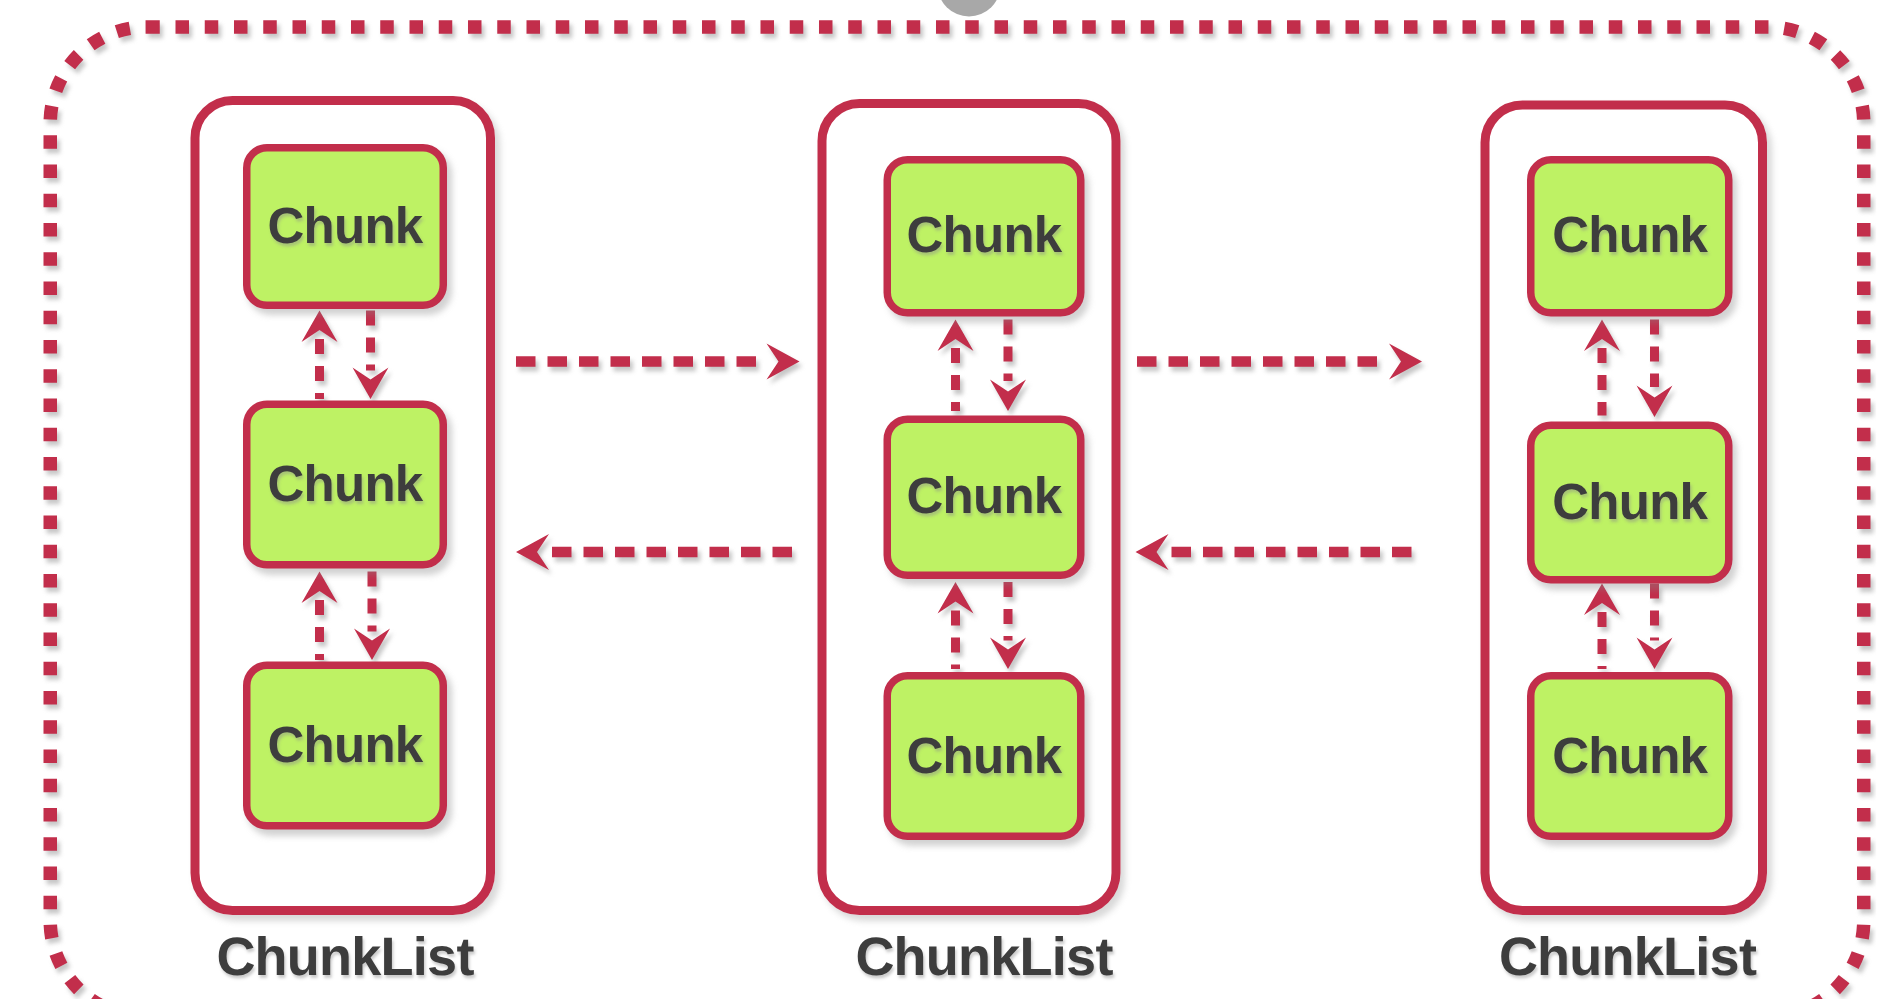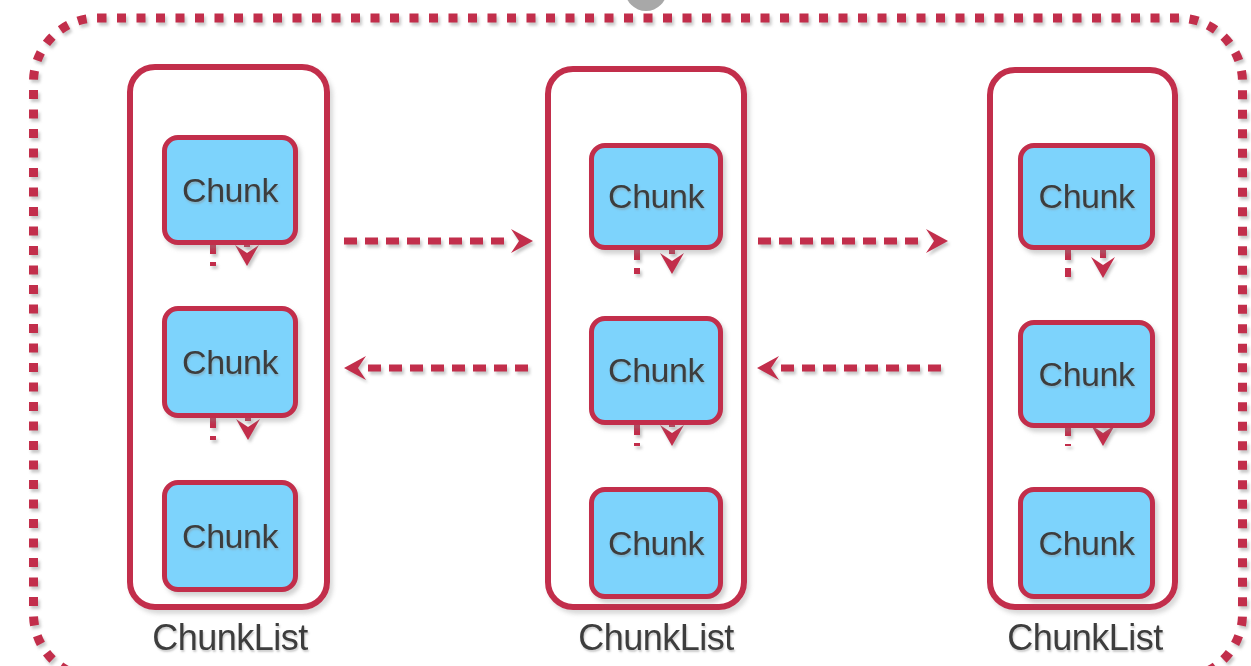--- a/index.html
+++ b/index.html
@@ -54,40 +54,39 @@
     border: 6px solid var(--red, #c22e4b);
     border-radius: 28px;
     background: transparent;
     box-shadow: 3px 4px 4px rgba(136,136,136,0.32);
     box-sizing: border-box;
   }
   .chunk {
     position: absolute;
     border: 5px solid var(--red, #c22e4b);
     border-radius: 16px;
-    background: #7dd3fc;
+    background: #bef264;
     box-shadow: 3px 4px 4px rgba(136,136,136,0.38);
     box-sizing: border-box;
     display: flex;
     align-items: center;
     justify-content: center;
-    font-weight: normal;
+    font-weight: bold;
     font-size: 34px;
     letter-spacing: -0.5px;
     color: var(--text, #3d3d3d);
     text-shadow: 1px 2px 2px rgba(140,140,140,0.45);
-    margin-top: 39px;
   }
   .list-label {
     position: absolute;
     height: 40px;
     display: flex;
     align-items: center;
     justify-content: center;
-    font-weight: normal;
+    font-weight: bold;
     font-size: 36px;
     letter-spacing: -0.5px;
     color: var(--text, #3d3d3d);
     text-shadow: 1px 2px 2px rgba(140,140,140,0.45);
   }
 </style>
 </head>
 <body>
 
 <div class="stage">

